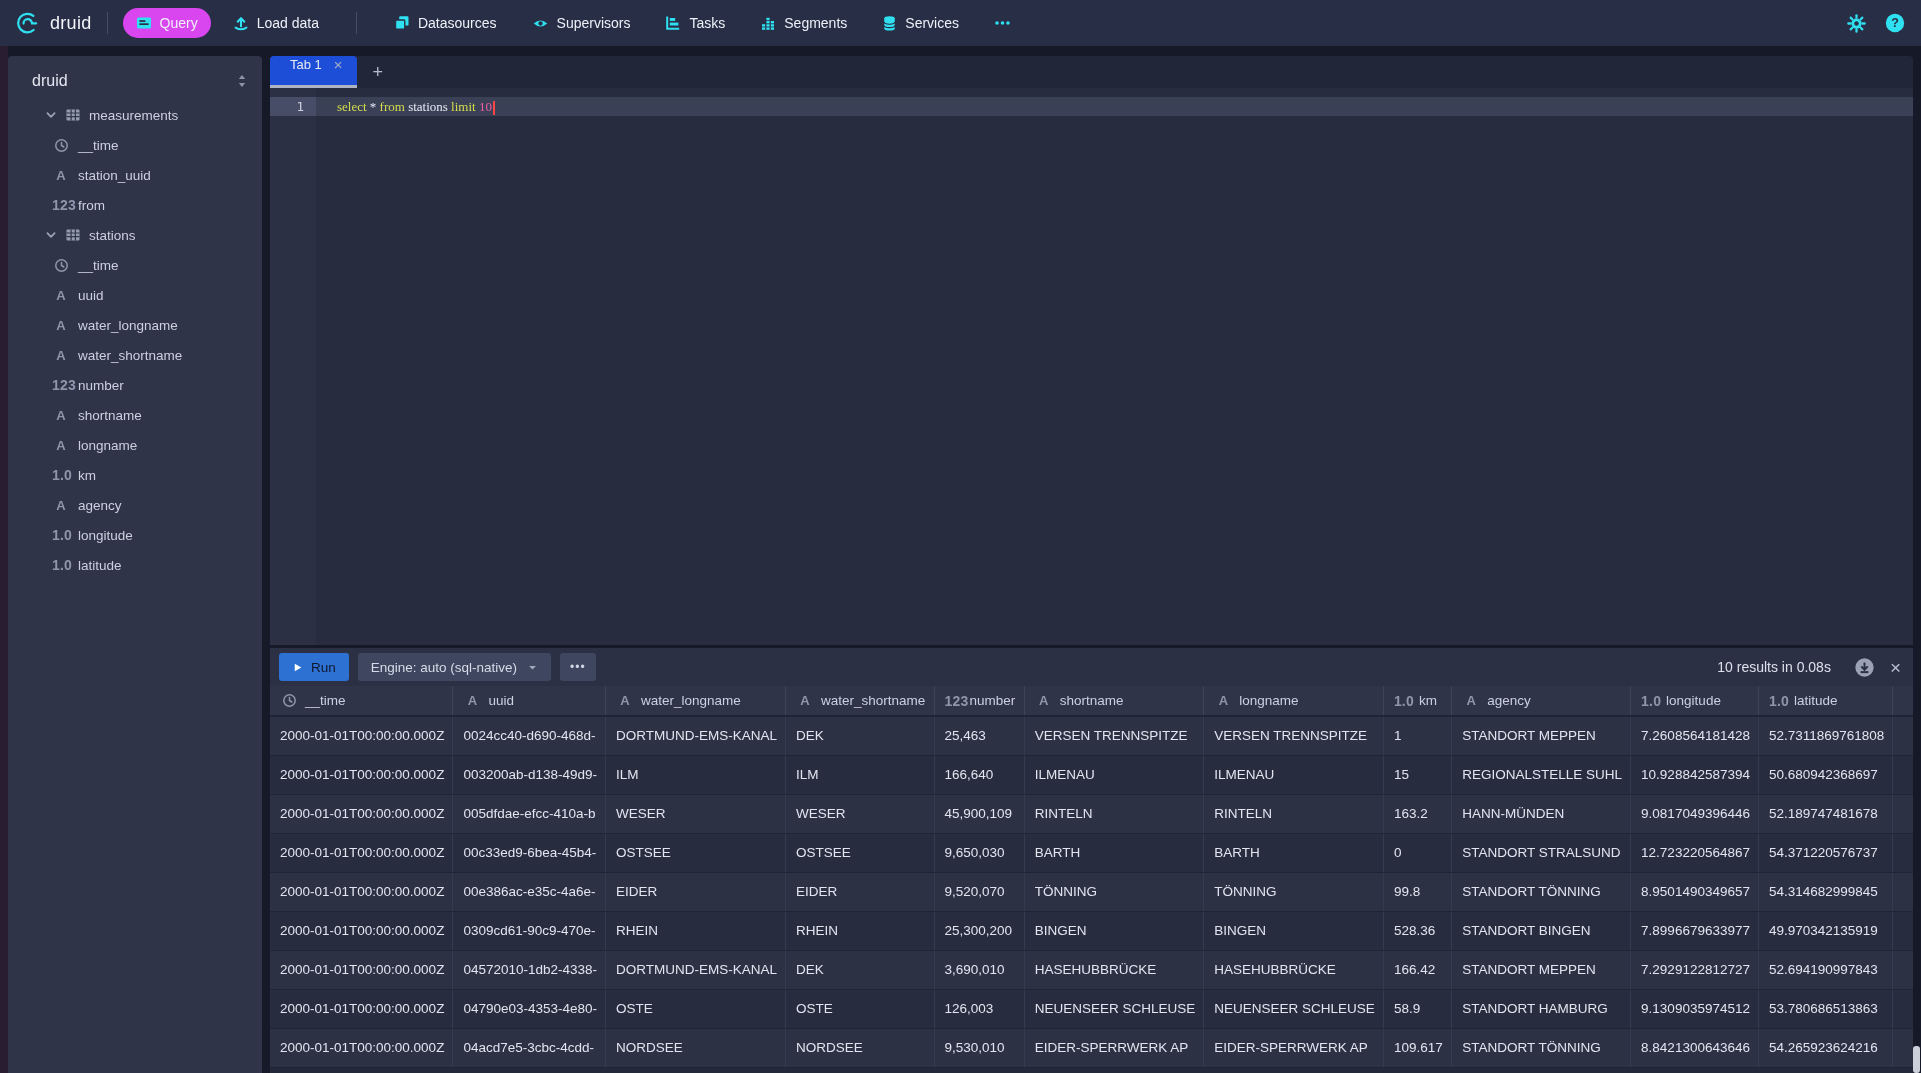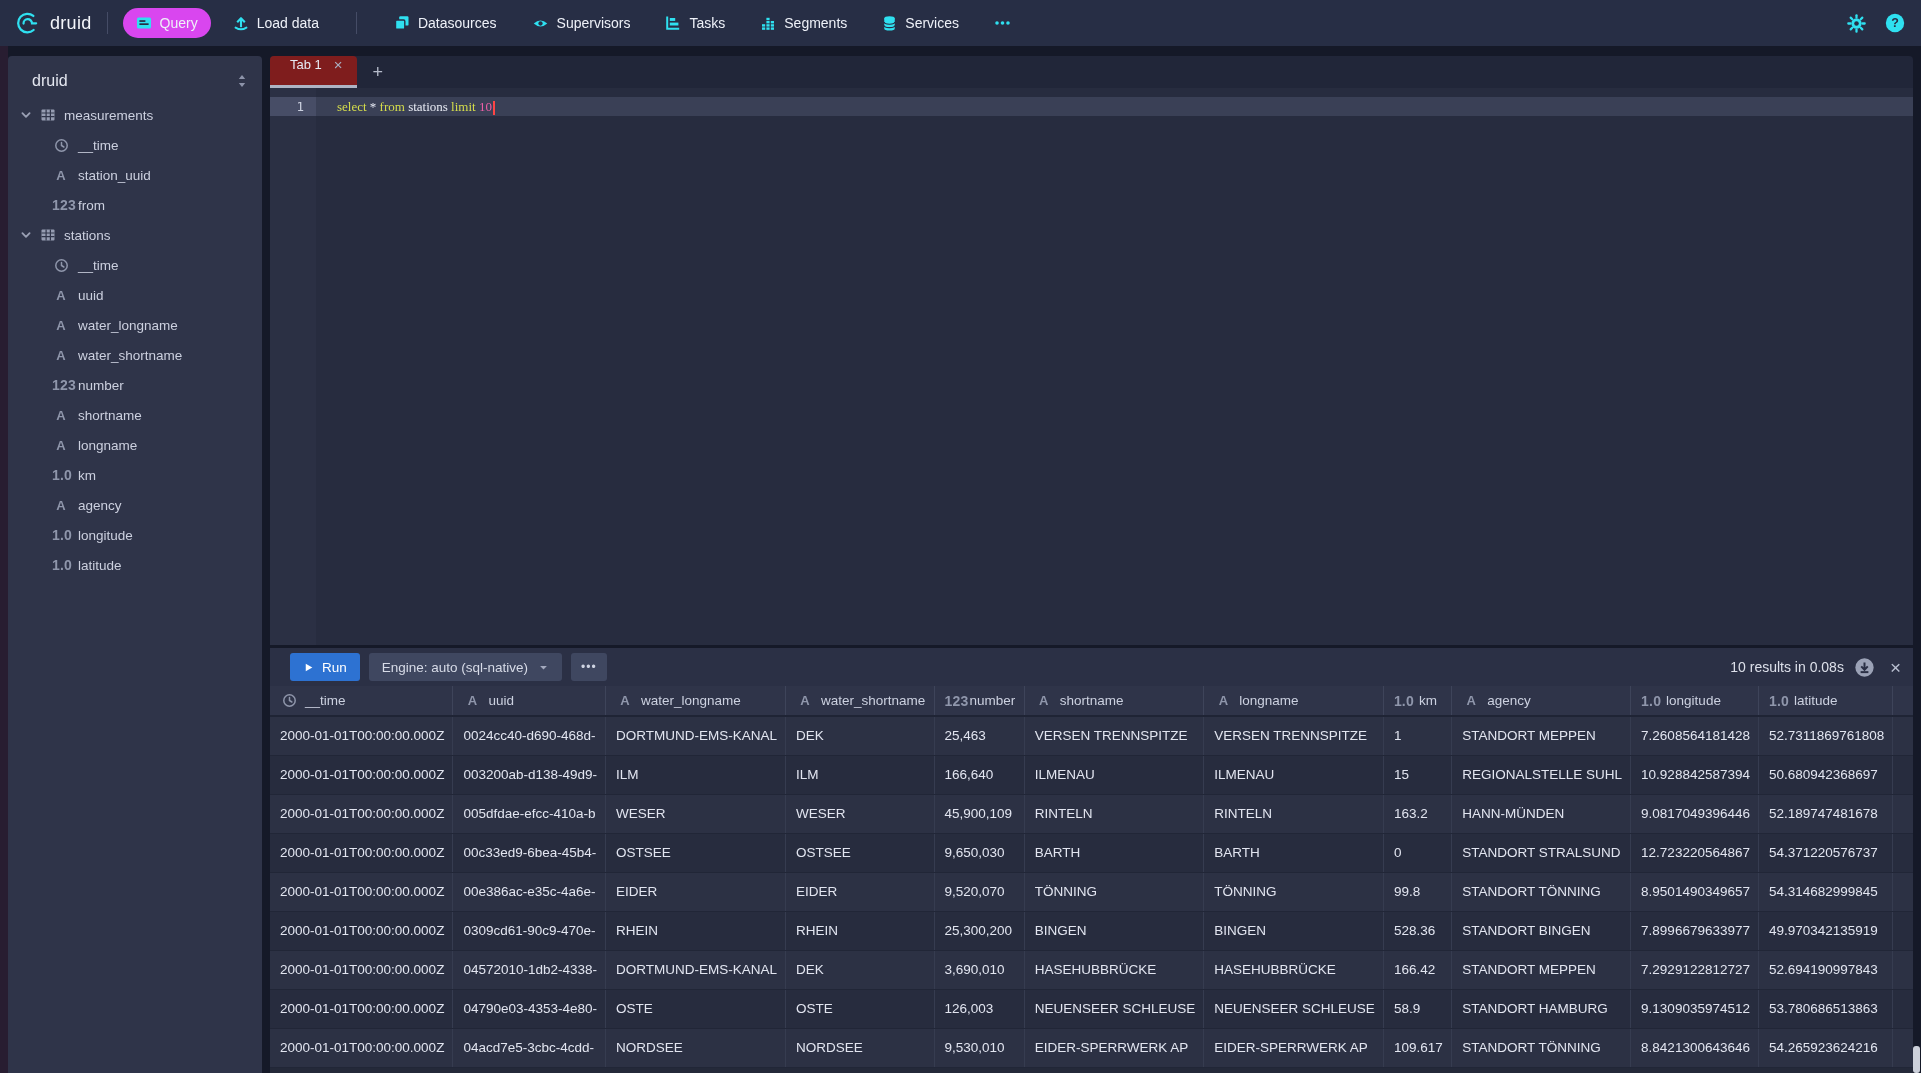--- a/index.html
+++ b/index.html
@@ -27,35 +27,35 @@
   .left-strip { position:absolute; left:0; top:46px; width:8px; bottom:0; background:#281d31; }
   
   .sidebar { position:absolute; left:8px; top:56px; width:254px; bottom:0;
     background:#2f3449; border-radius:4px 4px 0 0; }
   .sb-head { display:flex; align-items:center; justify-content:space-between;
     padding:16px 14px 10px 24px; }
   .sb-title { font-size:16px; color:#e4e7f0; }
   .sb-sort { color:#8d93a9; cursor:pointer; }
   .tree-group, .tree-leaf { display:flex; align-items:center; height:30px; cursor:pointer;
     font-size:13.5px; color:#ccd0df; }
-  .tree-group { padding-left:11px; gap:8px; }
+  .tree-group { padding-left:36px; gap:8px; }
   .tree-leaf  { padding-left:44px; gap:8px; }
   .tree-chevron { color:#9aa0b4; width:13px; }
   .tree-table-ic { color:#959cb1; }
   .type-ic { color:#8f96ab; width:18px; }
   .type-txt { width:18px; text-align:center; color:#8f96ab; font-weight:bold; }
   .a-txt { font-size:13px; }
   .n-txt { font-size:14px; letter-spacing:.2px; }
   
   .main { position:absolute; left:270px; top:56px; right:8px; bottom:0;
     display:flex; flex-direction:column; }
   .tabstrip { height:32px; background:#212639; border-radius:4px 4px 0 0;
     display:flex; align-items:stretch; flex:none; }
   .tab { position:relative; display:flex; align-items:center; gap:12px; padding:0 14px 16px 20px;
-    background:#7f1d1d; border-radius:4px 4px 0 0; cursor:pointer; }
+    background:#1d4ed8; border-radius:4px 4px 0 0; cursor:pointer; }
   .tab-label { font-size:13px; color:#e7eaf3; }
   .tab-close { color:#aab0c2; font-size:15px; line-height:1; cursor:pointer; }
   .tab-underline { position:absolute; left:0; right:0; bottom:0; height:3px; background:#aeb4c4; }
   .tab-plus { display:flex; align-items:center; padding:0 16px; color:#b6bccb;
     font-size:18px; cursor:pointer; }
   
   .editor { height:557px; flex:none; background:#272c3f; display:flex;
     font-family:"DejaVu Sans Mono","Liberation Mono",monospace; }
   .gutter { width:46px; flex:none; background:#2b3044; padding-top:9px; }
   .ln { height:19px; line-height:19px; text-align:right; padding-right:12px;
@@ -69,26 +69,26 @@
   .tk-identifier, .tk-plain, .tk-operator { color:#e8ebf4; }
   .tk-number { color:#ee5fa7; }
   .cursor { display:inline-block; width:2px; height:14px; background:#ff4545;
     vertical-align:middle; margin-left:1px; }
   .gap { height:3px; flex:none; background:#151928; }
   
   .runbar { height:38px; flex:none; background:#2b3045; display:flex; align-items:center;
     padding:0 12px 0 5px; }
   .btn { height:28px; display:flex; align-items:center; gap:8px; border-radius:3px;
     padding:0 13px; cursor:pointer; font-size:13.5px; }
-  .btn-run { background:#2d72d2; color:#ffffff; margin-left:15px;text-align:center; }
+  .btn-run { background:#2d72d2; color:#0f172a; margin-left:4px;text-align:center; }
   .btn-dark { background:#3f4760; color:#d7dbe7; margin-left:9px; }
   .btn-more { padding:0 10px; letter-spacing:1px; color:#cfd4e2; font-size:12px; }
   .caret { color:#a3a9bd; margin-left:2px; }
   .runbar-spacer { flex:1; }
-  .status-text { font-size:14px; color:#dde0ea; margin-right:10px; }
+  .status-text { font-size:14px; color:#dde0ea; margin-right:23px; }
   .run-close { color:#b9bfd0; font-size:19px; margin-left:15px; cursor:pointer; line-height:1; }
   
   .results { flex:1; background:#242939; overflow:hidden; position:relative; }
   table { border-collapse:collapse; table-layout:fixed; }
   th { height:30px; background:#2f3449; border-right:1px solid #3e445a;
     border-bottom:2px solid #1f2435; font-weight:normal; font-size:13.5px; color:#ccd1e0;
     text-align:left; padding:0 8px 0 10px; white-space:nowrap; overflow:hidden; cursor:pointer; }
   th .hdr-inner { display:flex; align-items:center; gap:7px; }
   td { height:39px; font-size:13.5px; color:#e2e5f0; padding:0 8px 0 10px;
     border-right:1px solid #363c50; border-bottom:1px solid #212637;

